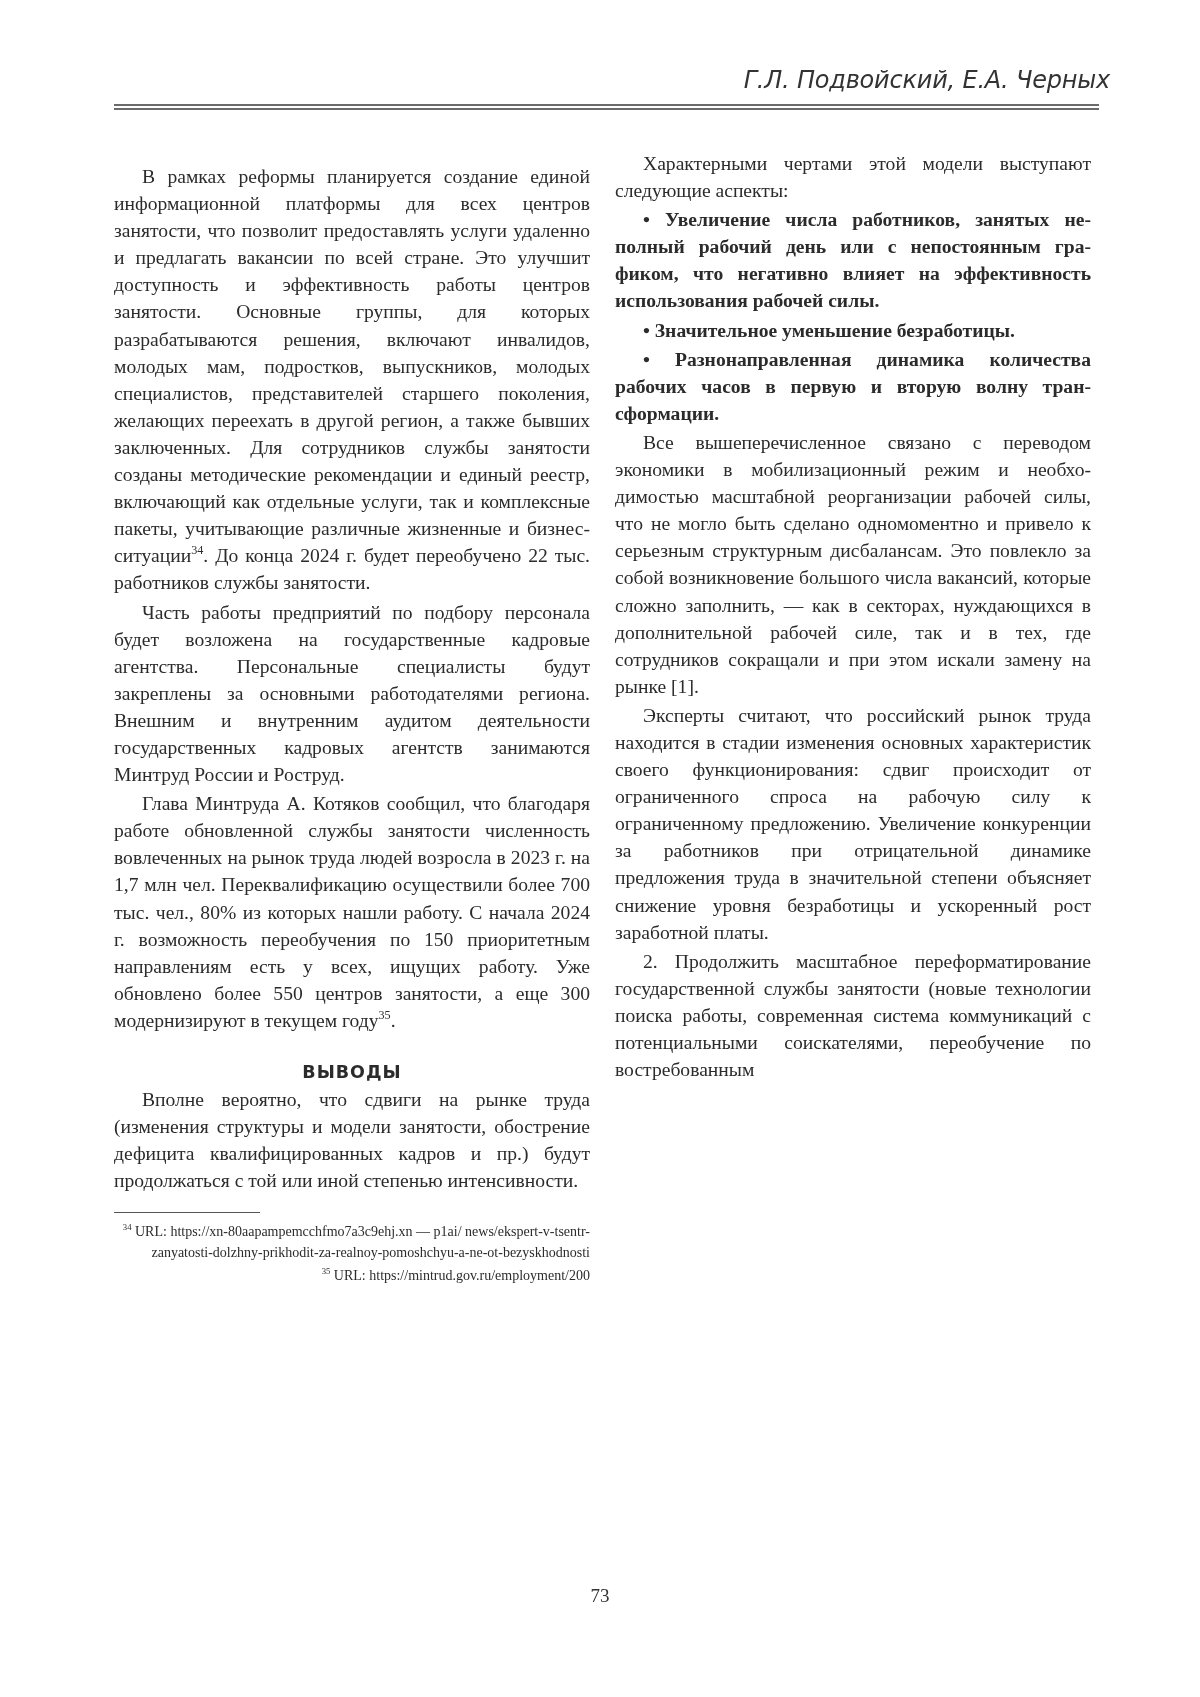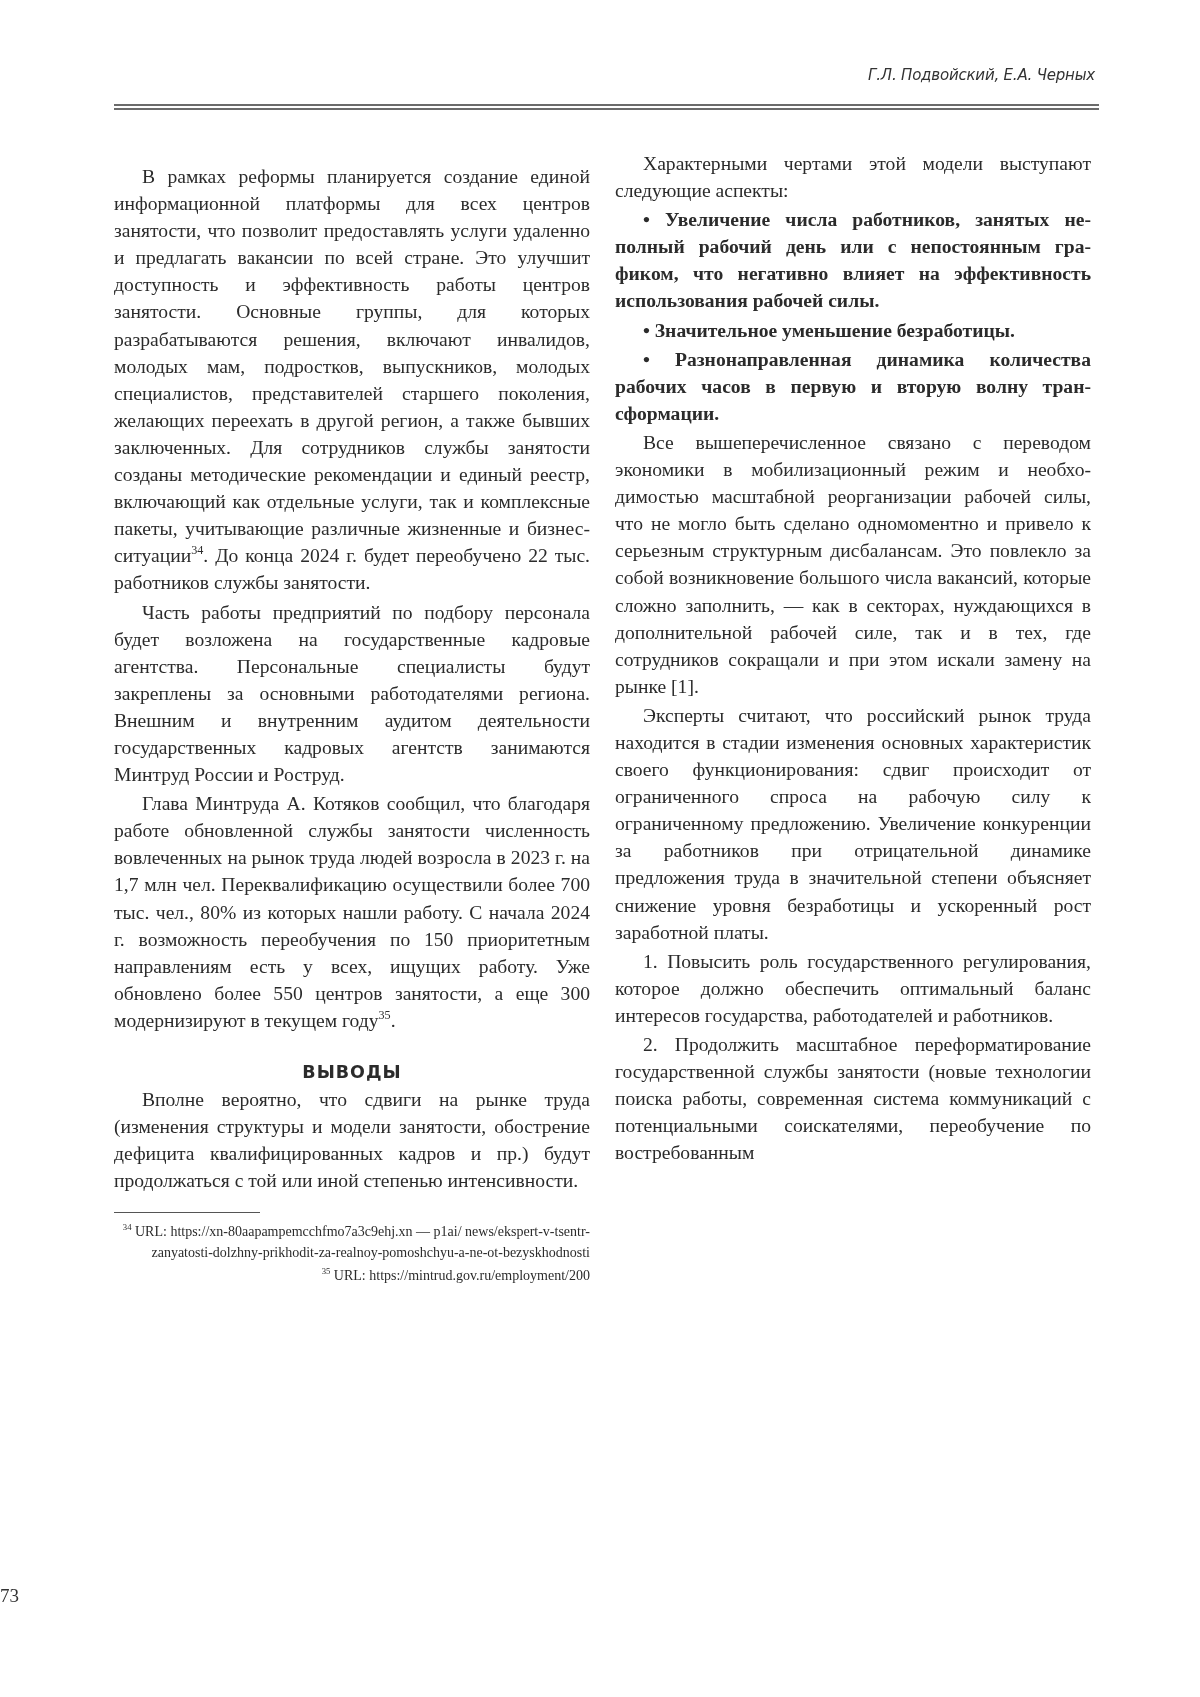--- a/index.html
+++ b/index.html
@@ -1,21 +1,21 @@
 <!DOCTYPE html>
 <html><head>
   <meta charset="utf-8">
   <style>
     html, body { margin: 0; padding: 0; background: #ffffff; }
     body { width: 1200px; height: 1697px; position: relative; overflow: hidden; }
     .page { position: absolute; left: 0; top: 0; width: 1200px; height: 1697px; background: #fff; color: #2a2a2a; }
     .running-head {
-      position: absolute; right: 105px; top: 66px;
+      position: absolute; right: 90px; top: 66px;
       font-family: "DejaVu Sans", sans-serif; font-style: italic;
-      font-size: 15px; color: #333; letter-spacing: -0.2px;
+      font-size: 24px; color: #333; letter-spacing: -0.2px;
     }
     .head-rule {
       position: absolute; left: 114px; top: 104px; width: 985px; height: 6px;
       border-top: 2px solid #6b6b6b; border-bottom: 2px solid #6b6b6b; box-sizing: border-box;
     }
     .col {
       position: absolute; top: 150px; width: 476px;
       font-family: "Liberation Serif", "DejaVu Serif", serif;
       font-size: 19.6px; line-height: 27.1px; color: #2b2b2b;
       text-align: justify; hyphens: manual;
@@ -27,21 +27,21 @@
     .col p.bullet { text-indent: 28px; font-weight: bold; }
     .section-title {
       font-family: "DejaVu Sans", sans-serif; font-weight: bold;
       text-align: center; font-size: 17.5px; letter-spacing: 1px;
       margin: 26px 0 2px 0; line-height: 24px; color: #2b2b2b;
     }
     .fn-rule { width: 146px; height: 0; border-top: 1.5px solid #555; margin: 18px 0 8px 0; }
     .footnote { font-size: 14px; line-height: 21px; text-indent: 0 !important; text-align: right; margin: 0; }
     sup { font-size: 62%; line-height: 0; vertical-align: super; }
     .page-number {
-      position: absolute; left: 0; width: 1200px; top: 1585px; text-align: left;
+      position: absolute; left: 0; width: 1200px; top: 1585px; text-align: center;
       font-family: "Liberation Serif", serif; font-size: 19px; color: #333;
     }
   </style>
 </head>
 <body>
 
 <div class="page">
   <div class="running-head">Г.Л. Подвойский, Е.А. Черных</div>
   <div class="head-rule"></div>
 
@@ -58,18 +58,17 @@
     <p class="footnote"><sup>35</sup><span> URL: https://mintrud.gov.ru/employment/200</span></p>
   </div>
 
   <div class="col right">
     <p>Характерными чертами этой модели высту­пают следующие аспекты:</p>
     <p class="bullet">• Увеличение числа работников, занятых не­полный рабочий день или с непостоянным гра­фиком, что негативно влияет на эффективность использования рабочей силы.</p>
     <p class="bullet">• Значительное уменьшение безработицы.</p>
     <p class="bullet">• Разнонаправленная динамика количества рабочих часов в первую и вторую волну тран­сформации.</p>
     <p>Все вышеперечисленное связано с переводом экономики в мобилизационный режим и необхо­димостью масштабной реорганизации рабочей силы, что не могло быть сделано одномоментно и привело к серьезным структурным дисбалансам. Это повлекло за собой возникновение большого числа вакансий, которые сложно заполнить, — как в секторах, нуждающихся в дополнительной рабо­чей силе, так и в тех, где сотрудников сокращали и при этом искали замену на рынке [1].</p>
     <p>Эксперты считают, что российский рынок труда находится в стадии изменения основных характеристик своего функционирования: сдвиг происходит от ограниченного спроса на рабочую силу к ограниченному предложению. Увеличение конкуренции за работников при отрицательной динамике предложения труда в значительной степени объясняет снижение уровня безработицы и ускоренный рост заработной платы.</p>
-    <p>1. Повысить роль государственного регули­рования, которое должно обеспечить оптималь­ный баланс интересов государства, работодате­лей и работников.</p>
     <p>2. Продолжить масштабное переформатиро­вание государственной службы занятости (но­вые технологии поиска работы, современная система коммуникаций с потенциальными со­искателями, переобучение по востребованным</p>
   </div>
 
   <div class="page-number">73</div>
 </div>
 
 </body></html>

